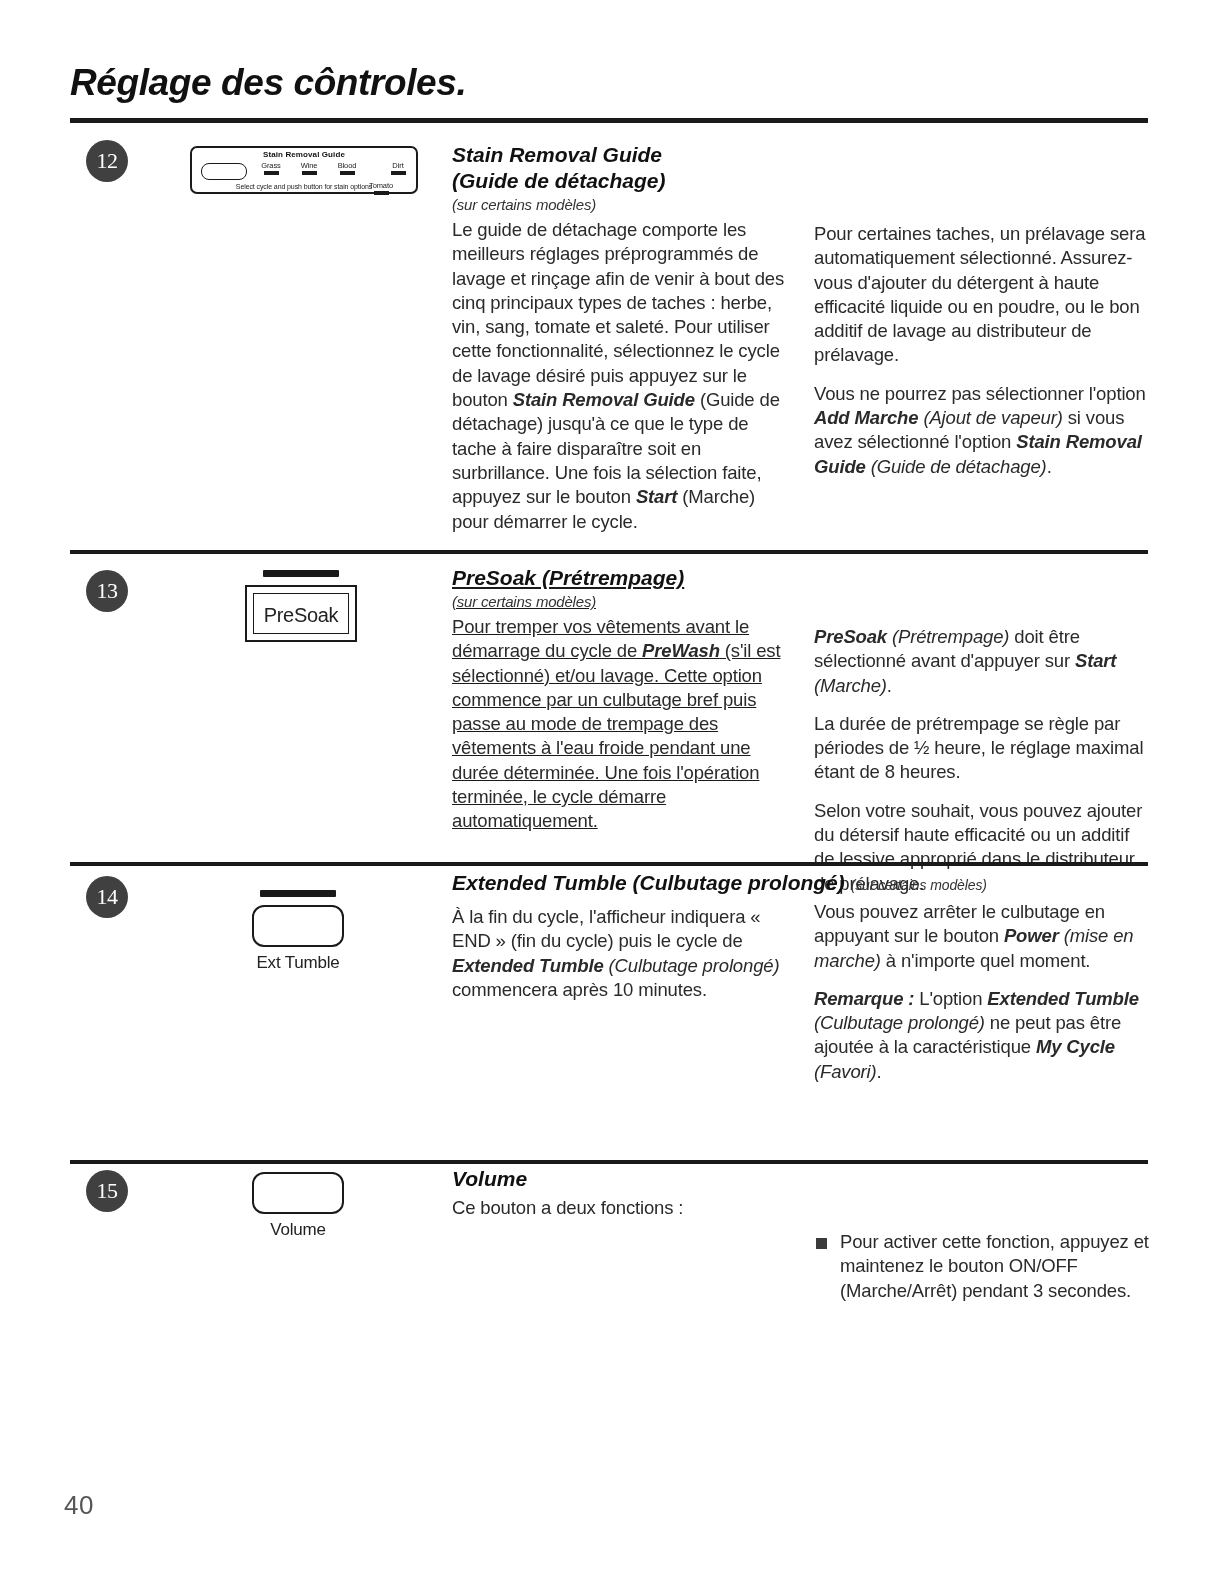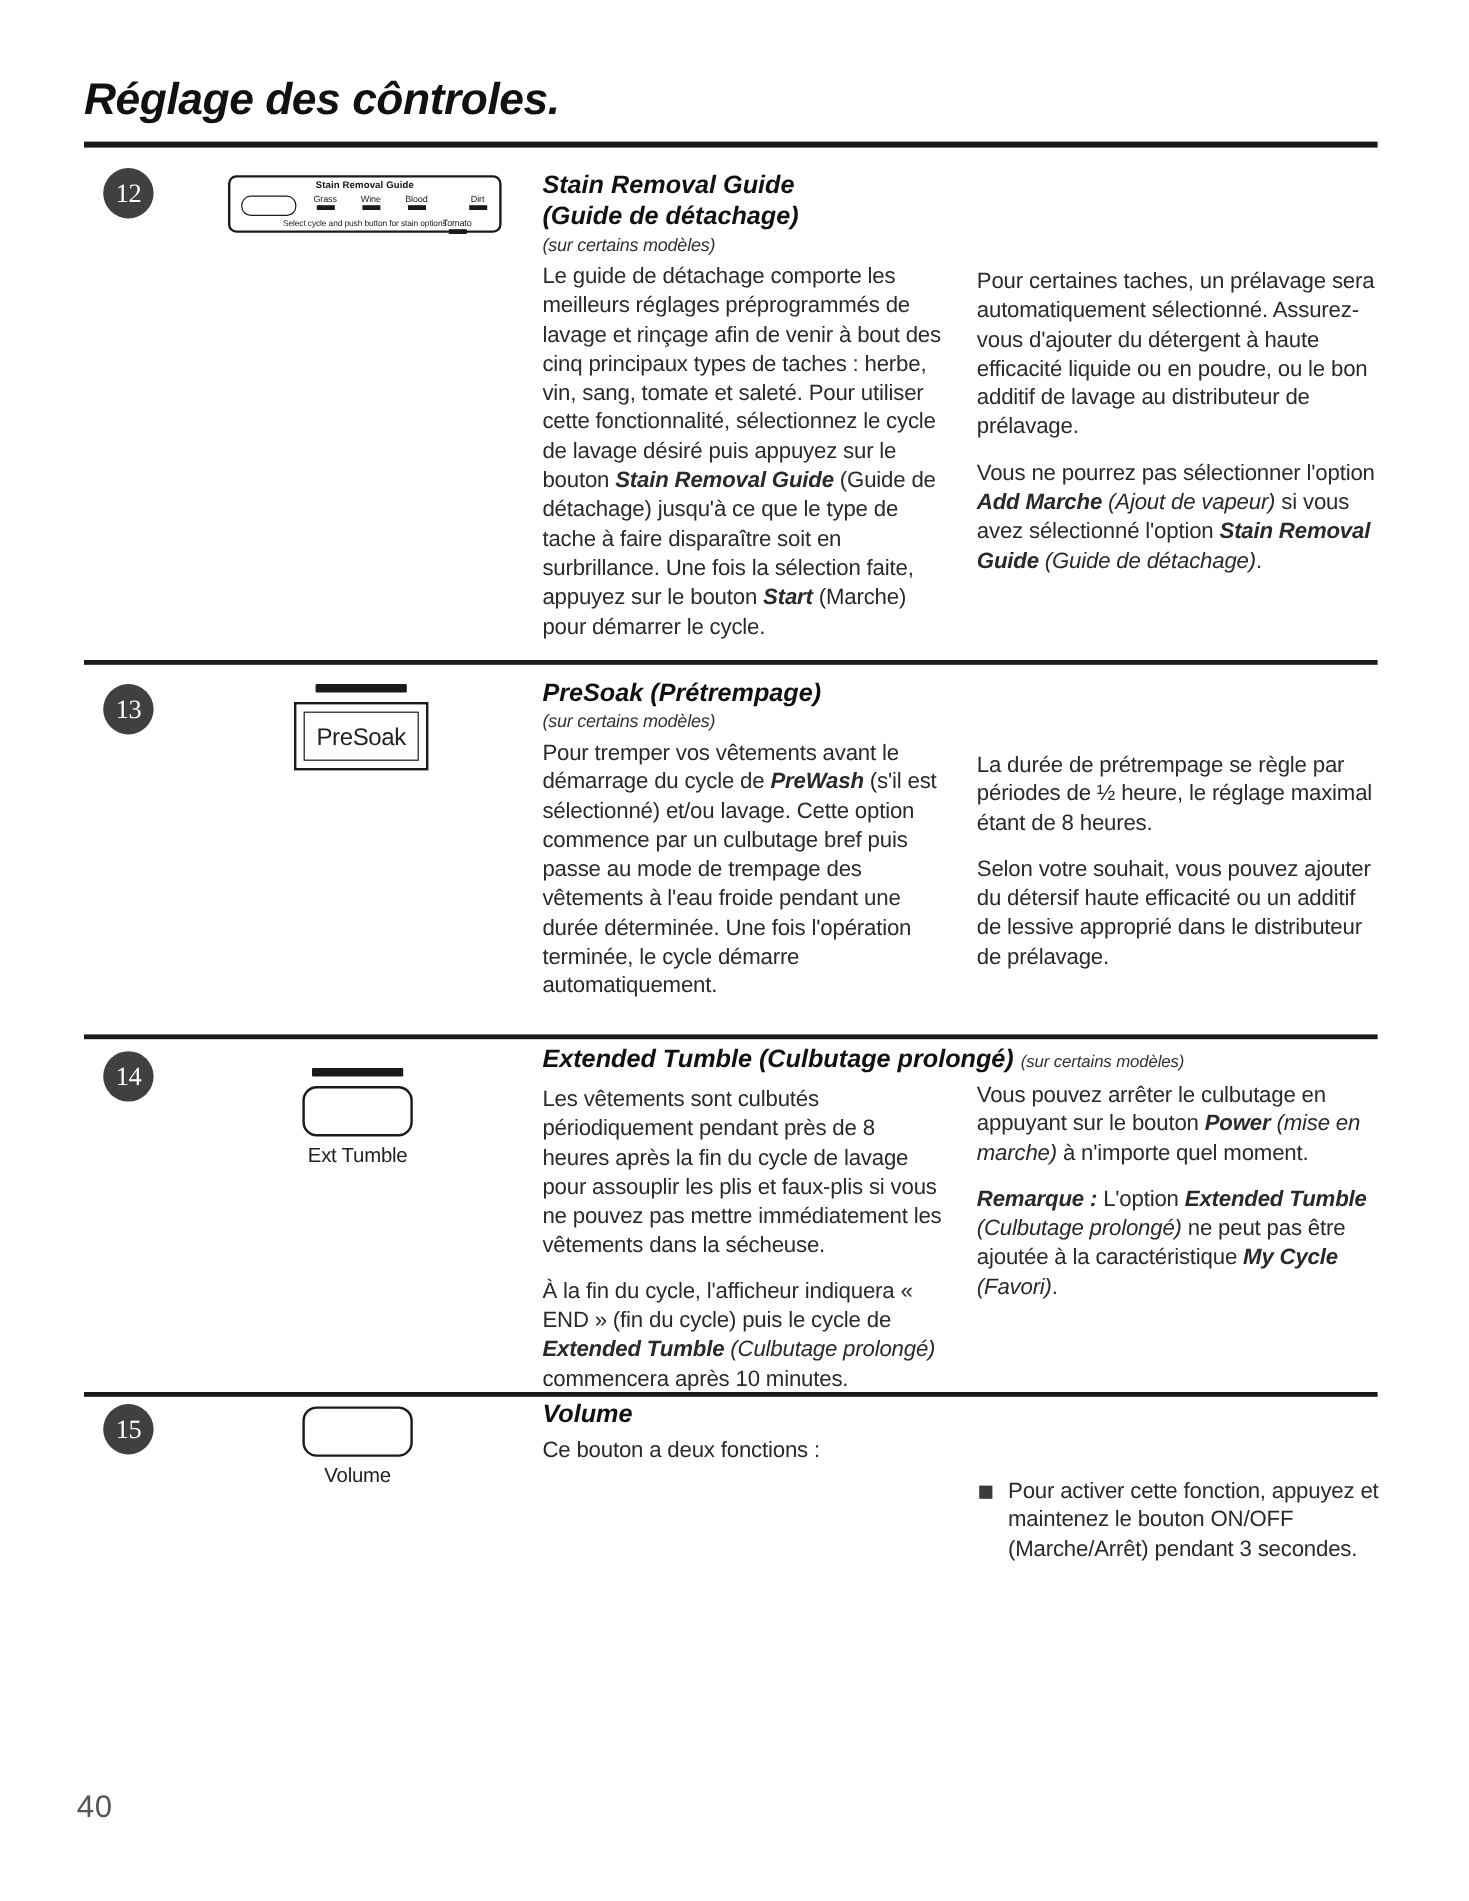--- a/index.html
+++ b/index.html
@@ -320,47 +320,47 @@
   <div class="badge" style="left:86px; top:570px;">13</div>
 
   <div class="presoak-wrap">
     <div class="dash-bar"></div>
     <div class="presoak-btn">
       <div class="inner"></div>
       <div class="presoak-label">PreSoak</div>
     </div>
   </div>
 
-  <div class="col-left" style="top:565px;">
+  <div class="col-left" style="top:565px;text-decoration:underline;">
     <div class="head-en">PreSoak (Prétrempage)</div>
     <div class="sub-note">(sur certains modèles)</div>
     <p class="body">Pour tremper vos vêtements avant le démarrage du cycle de <span class="b">PreWash</span> (s'il est sélectionné) et/ou lavage. Cette option commence par un culbutage bref puis passe au mode de trempage des vêtements à l'eau froide pendant une durée déterminée. Une fois l'opération terminée, le cycle démarre automatiquement.</p>
   </div>
 
   <div class="col-right" style="top:625px;">
+    <p class="body"><span class="b">PreSoak</span> <span class="i">(Prétrempage)</span> doit être sélectionné avant d'appuyer sur <span class="b">Start</span> <span class="i">(Marche)</span>.</p>
     <p class="body">La durée de prétrempage se règle par périodes de ½ heure, le réglage maximal étant de 8 heures.</p>
     <p class="body">Selon votre souhait, vous pouvez ajouter du détersif haute efficacité ou un additif de lessive approprié dans le distributeur de prélavage.</p>
   </div>
 
   <div class="sec-rule" style="top:862px;"></div>
   <div class="badge" style="left:86px; top:876px;">14</div>
 
   <div class="pill-wrap" style="left:218px; top:880px;margin-top:10px;">
     <div class="dash-bar"></div>
     <div class="pill-btn"></div>
     <div class="pill-caption">Ext Tumble</div>
   </div>
 
   <div class="col-left" style="top:870px;">
     <div class="head-en" style="width:700px;">
       <span>Extended Tumble (Culbutage prolongé)</span>
       <span class="head-inline-note">(sur certains modèles)</span>
     </div>
     <div style="height:6px;"></div>
-    <p class="body">Les vêtements sont culbutés périodiquement pendant près de 8 heures après la fin du cycle de lavage pour assouplir les plis et faux-plis si vous ne pouvez pas mettre immédiatement les vêtements dans la sécheuse.</p>
     <p class="body">À la fin du cycle, l'afficheur indiquera « END » (fin du cycle) puis le cycle de <span class="b">Extended Tumble</span> <span class="i">(Culbutage prolongé)</span> commencera après 10 minutes.</p>
   </div>
 
   <div class="col-right" style="top:900px;">
     <p class="body">Vous pouvez arrêter le culbutage en appuyant sur le bouton <span class="b">Power</span> <span class="i">(mise en marche)</span> à n'importe quel moment.</p>
     <p class="body"><span class="b">Remarque :</span> L'option <span class="b">Extended Tumble</span> <span class="i">(Culbutage prolongé)</span> ne peut pas être ajoutée à la caractéristique <span class="b">My Cycle</span> <span class="i">(Favori)</span>.</p>
   </div>
 
   <div class="sec-rule" style="top:1160px;"></div>
   <div class="badge" style="left:86px; top:1170px;">15</div>

